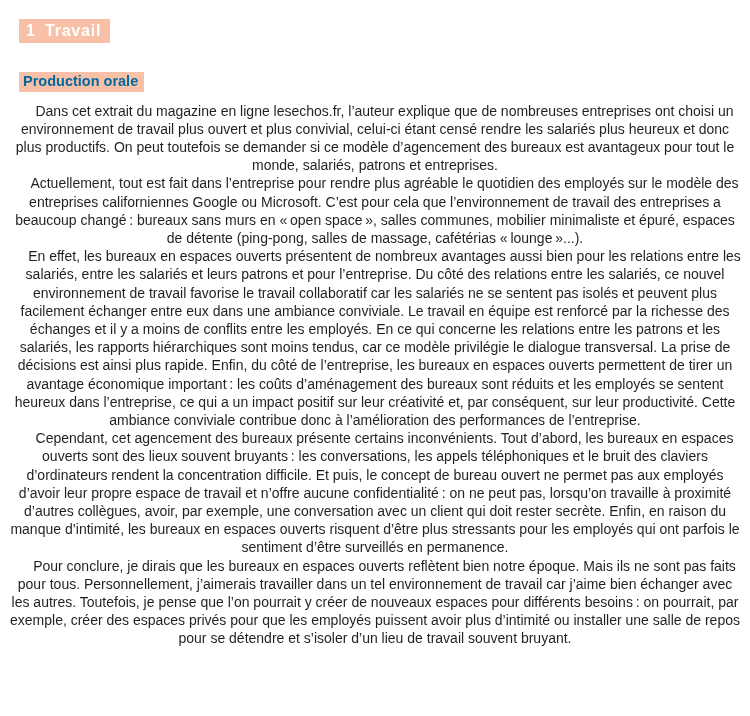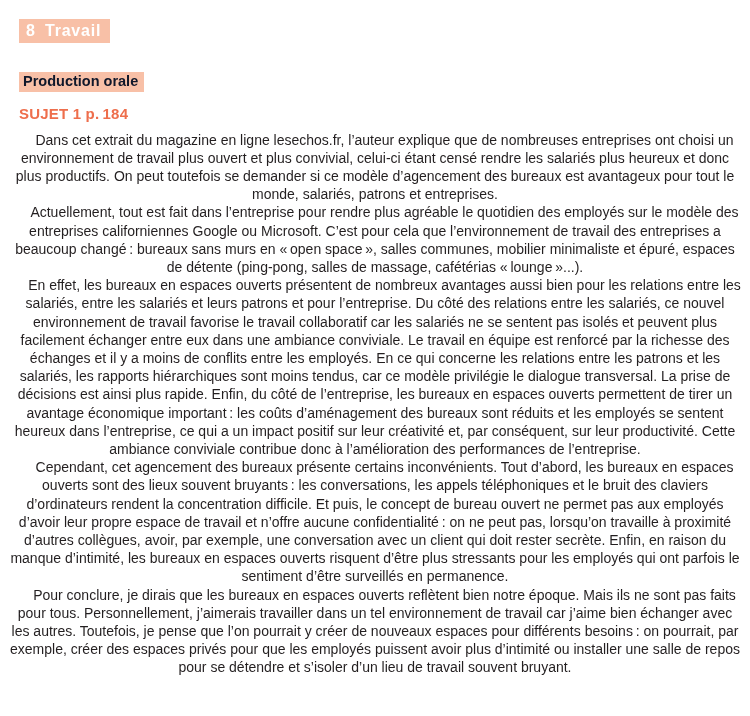--- a/index.html
+++ b/index.html
@@ -30,21 +30,21 @@
     font-size: 16px;
     line-height: 16px;
     letter-spacing: 0.8px;
     word-spacing: 4px;
     padding: 4px 9px 4px 7px;
   }
   .section-badge {
     display: inline-block;
     margin: 29px 0 0 19px;
     background: var(--badge-background, #f8c0a7);
-    color: #0f172a;
+    color: #0369a1;
     font-weight: bold;
     font-size: 14.5px;
     line-height: 14.5px;
     padding: 2px 6px 3px 4px;
   }
   .subject-heading {
     margin: 14px 0 0 19px;
     color: var(--accent-coral, #ee6e4c);
     font-weight: bold;
     font-size: 15px;
@@ -61,26 +61,25 @@
   .essay p {
     text-indent: 19px;
     text-align: center;
   }
 </style>
 </head>
 <body>
 
 <div class="page">
   <div>
-    <span class="unit-badge">8 Travail</span>
+    <span class="unit-badge">1 Travail</span>
   </div>
   <div>
     <span class="section-badge">Production orale</span>
   </div>
-  <div class="subject-heading">SUJET 1 p. 184</div>
 
   <div class="essay">
     <p>Dans cet extrait du magazine en ligne lesechos.fr, l’auteur explique que de nombreuses entreprises ont choisi un environnement de travail plus ouvert et plus convivial, celui-ci étant censé rendre les salariés plus heureux et donc plus productifs. On peut toutefois se demander si ce modèle d’agencement des bureaux est avantageux pour tout le monde, salariés, patrons et entreprises.</p>
     <p>Actuellement, tout est fait dans l’entreprise pour rendre plus agréable le quotidien des employés sur le modèle des entreprises californiennes Google ou Microsoft. C’est pour cela que l’environnement de travail des entreprises a beaucoup changé : bureaux sans murs en « open space », salles communes, mobilier minimaliste et épuré, espaces de détente (ping-pong, salles de massage, cafétérias « lounge »...).</p>
     <p>En effet, les bureaux en espaces ouverts présentent de nombreux avantages aussi bien pour les relations entre les salariés, entre les salariés et leurs patrons et pour l’entreprise. Du côté des relations entre les salariés, ce nouvel environnement de travail favorise le travail collaboratif car les salariés ne se sentent pas isolés et peuvent plus facilement échanger entre eux dans une ambiance conviviale. Le travail en équipe est renforcé par la richesse des échanges et il y a moins de conflits entre les employés. En ce qui concerne les relations entre les patrons et les salariés, les rapports hiérarchiques sont moins tendus, car ce modèle privilégie le dialogue transversal. La prise de décisions est ainsi plus rapide. Enfin, du côté de l’entreprise, les bureaux en espaces ouverts permettent de tirer un avantage économique important : les coûts d’aménagement des bureaux sont réduits et les employés se sentent heureux dans l’entreprise, ce qui a un impact positif sur leur créativité et, par conséquent, sur leur productivité. Cette ambiance conviviale contribue donc à l’amélioration des performances de l’entreprise.</p>
     <p>Cependant, cet agencement des bureaux présente certains inconvénients. Tout d’abord, les bureaux en espaces ouverts sont des lieux souvent bruyants : les conversations, les appels téléphoniques et le bruit des claviers d’ordinateurs rendent la concentration difficile. Et puis, le concept de bureau ouvert ne permet pas aux employés d’avoir leur propre espace de travail et n’offre aucune confidentialité : on ne peut pas, lorsqu’on travaille à proximité d’autres collègues, avoir, par exemple, une conversation avec un client qui doit rester secrète. Enfin, en raison du manque d’intimité, les bureaux en espaces ouverts risquent d’être plus stressants pour les employés qui ont parfois le sentiment d’être surveillés en permanence.</p>
     <p>Pour conclure, je dirais que les bureaux en espaces ouverts reflètent bien notre époque. Mais ils ne sont pas faits pour tous. Personnellement, j’aimerais travailler dans un tel environnement de travail car j’aime bien échanger avec les autres. Toutefois, je pense que l’on pourrait y créer de nouveaux espaces pour différents besoins : on pourrait, par exemple, créer des espaces privés pour que les employés puissent avoir plus d’intimité ou installer une salle de repos pour se détendre et s’isoler d’un lieu de travail souvent bruyant.</p>
   </div>
 </div>
 

